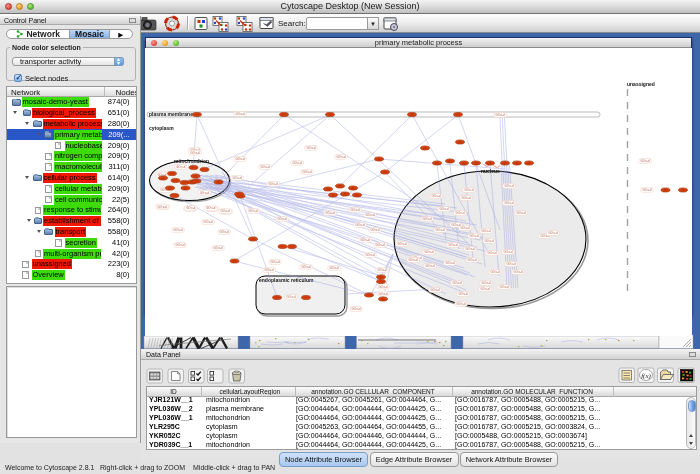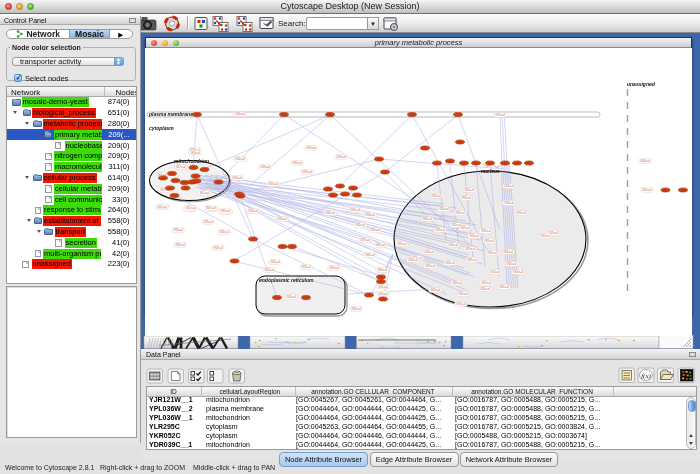--- a/index.html
+++ b/index.html
@@ -61,21 +61,21 @@
 .fold:before { content:""; position:absolute; left:0px; top:-1.6px; width:4px; height:1.6px; background:#7d9cc4; border-radius:1px 1px 0 0;}
 .page { position:absolute; top:1.6px; width:6.5px; height:7.6px; background:#fff; border:0.5px solid #999; }
 .page:before{ content:""; position:absolute; right:0; top:0; width:2px; height:2px; background:#ccc; }
 #row-sel { background:#2a57c8; }
 #row-sel .hl.g { background:#3ddc08; color:#000; }
 #row-sel .num { color:#fff; }
 #birdseye { left:6px; top:269.5px; width:131px; height:152px; background:#fff; border:1px solid #9a9a9a; box-shadow:inset 1px 1px 0 #ddd;}
 
 
 #mdi { left:141px; top:33px; width:559px; height:316px; background:#3e66aa; overflow:hidden; }
-#win { left:4px; top:4px; width:547px; height:278px; background:#fff; border:1px solid #1c3166; box-shadow:0 2px 3px rgba(0,0,20,.55);font-style:italic; }
+#win { left:4px; top:4px; width:547px; height:278px; background:#fff; border:1px solid #1c3166; box-shadow:0 2px 3px rgba(0,0,20,.55); }
 #win-tb { left:0; top:0; width:545px; height:10px; background:linear-gradient(#f2f2f2,#cdcdcd); border-bottom:1px solid #8a8a8a;}
 #win-tb .t { width:100%; text-align:center; font-size:7.5px; color:#222; line-height:9.5px;}
 #win .light { top:2px; width:6px; height:6px; }
 #wl1 { left:4.5px;  background:radial-gradient(circle at 35% 30%, #ff9990, #ee4b40 60%, #b03028);}
 #wl2 { left:15.5px; background:radial-gradient(circle at 35% 30%, #ffd88a, #f7a52f 60%, #c07c18);}
 #wl3 { left:26.5px; background:radial-gradient(circle at 35% 30%, #b8eb86, #65c436 60%, #3f8e20);}
 #canvas { left:-1px; top:10px; }
 
 
 #dp { left:141px; top:349px; width:559px; height:111px; background:#e4e4e4; }
@@ -279,21 +279,21 @@
           <span class="num">614(0)</span>
         </div>
       <div class="trow" style="top:96.4px">
           <span class="page" style="left:38px"></span>
           <span class="hl g" style="left:47px;max-width:48px">cellular metabo</span>
           <span class="num">209(0)</span>
         </div>
       <div class="trow" style="top:107.2px">
           <span class="page" style="left:38px"></span>
           <span class="hl g" style="left:47px;max-width:48px">cell communicat</span>
-          <span class="num">33(0)</span>
+          <span class="num">22(5)</span>
         </div>
       <div class="trow" style="top:118.0px">
           <span class="page" style="left:27.5px"></span>
           <span class="hl g" style="left:36px;max-width:58px">response to stimulu</span>
           <span class="num">264(0)</span>
         </div>
       <div class="trow" style="top:128.8px">
           <span class="arr" style="left:19.5px"></span>
           <span class="fold" style="left:26.8px"></span>
           <span class="hl r" style="left:36px;max-width:58px">establishment of lo</span>
@@ -312,20 +312,25 @@
         </div>
       <div class="trow" style="top:161.2px">
           <span class="page" style="left:27.5px"></span>
           <span class="hl g" style="left:36px;max-width:58px">multi-organism pro</span>
           <span class="num">42(0)</span>
         </div>
       <div class="trow" style="top:172.0px">
           <span class="page" style="left:15px"></span>
           <span class="hl r" style="left:24.5px;max-width:70px">unassigned</span>
           <span class="num">223(0)</span>
+        </div>
+      <div class="trow" style="top:182.8px">
+          <span class="page" style="left:15px"></span>
+          <span class="hl g" style="left:24.5px;max-width:70px">Overview</span>
+          <span class="num">8(0)</span>
         </div>
     </div>
     <div id="birdseye" class="abs"></div>
   </div>
 
   <div id="mdi" class="abs">
     <svg class="abs" style="left:0;top:0" width="558" height="316" viewBox="0 0 558 316">
         <defs>
           <linearGradient id="fgrad" x1="0" y1="0" x2="0" y2="1">
             <stop offset="0" stop-color="#fbfbfb"></stop>

